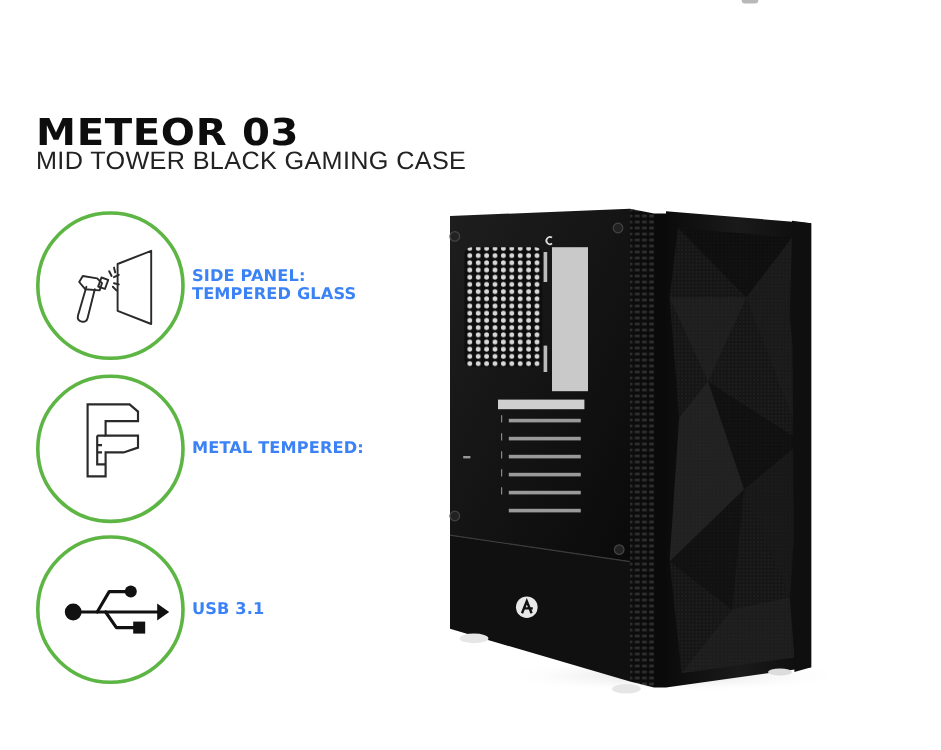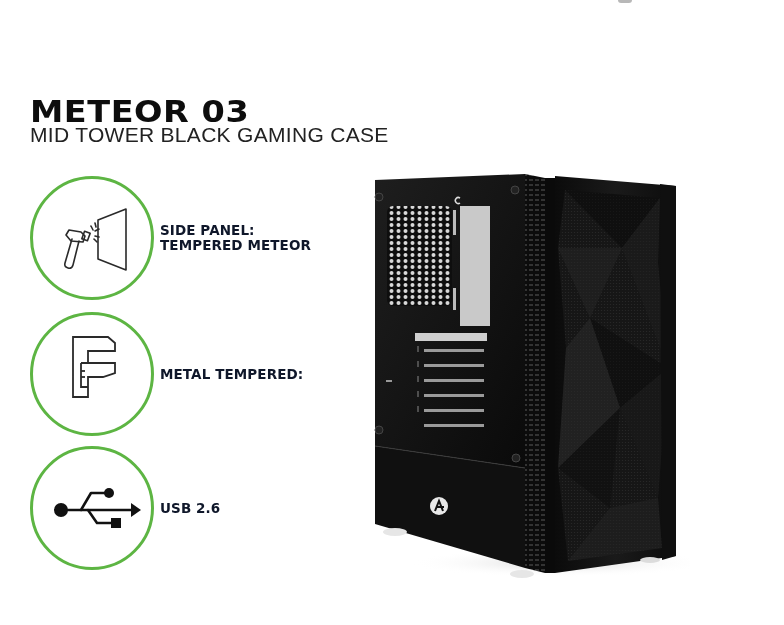--- a/index.html
+++ b/index.html
@@ -20,21 +20,21 @@
 
   .feature { position: absolute; left: 30px; width: 320px; height: 124px; }
   .feature .ring {
     position: absolute; left: 0; top: 0; width: 124px; height: 124px;
     border: 3px solid #5db543; border-radius: 50%; background: #fff;
   }
   .feature .ring svg { position: absolute; left: 0; top: 0; width: 118px; height: 118px; }
   .feature .label {
     position: absolute; left: 130px; top: 50%; transform: translateY(-50%);
     font-family: "DejaVu Sans", sans-serif; font-weight: 700;
-    font-size: 13.5px; line-height: 15px; color: #0f172a; letter-spacing: 0.1px;
+    font-size: 13.5px; line-height: 15px; color: #3b82f6; letter-spacing: 0.1px;
   }
   .f1 { top: 176px; }
   .f2 { top: 312px; }
   .f3 { top: 446px; }
 
   .case-wrap { position: absolute; left: 360px; top: 168px; width: 330px; height: 420px; }
   .case-wrap svg { width: 330px; height: 420px; display: block; }
 
   .top-dot { position: absolute; left: 618px; top: 0; width: 14px; height: 3px; background: #9a9a9a; border-radius: 0 0 7px 7px; opacity: 0.7; }
 </style>
@@ -61,21 +61,21 @@
         <line x1="58" y1="47" x2="60" y2="51"></line>
         <line x1="62" y1="44" x2="63" y2="48"></line>
         <line x1="66" y1="50" x2="62" y2="52"></line>
         <line x1="66" y1="58" x2="62" y2="57"></line>
         <line x1="64" y1="63" x2="61" y2="60"></line>
       </g>
     </svg>
   </div>
   <div class="label">
     <div>SIDE PANEL:</div>
-    <div>TEMPERED METEOR</div>
+    <div>TEMPERED GLASS</div>
   </div>
 </div>
 
 <div class="feature f2">
   <div class="ring">
     <svg viewBox="0 0 118 118">
       <g fill="none" stroke="#2a2a2a" stroke-width="1.8" stroke-linejoin="miter">
         <path d="M40,22 L75,22 L82,28 L82,36 L55,36 L55,48 L82,48 L82,58 L70,62 L55,62 L55,82 L40,82 Z"></path>
         <path d="M48,48 L55,48 M48,48 L48,72 L55,72"></path>
         <line x1="48" y1="56" x2="52" y2="56"></line>
@@ -96,21 +96,21 @@
         <line x1="30" y1="61" x2="100" y2="61" fill="none"></line>
         <polygon points="98,54 108,61 98,68" stroke="none"></polygon>
         <path d="M48,61 L58,44 L72,44" fill="none"></path>
         <circle cx="76" cy="44" r="5" stroke="none"></circle>
         <path d="M55,61 L64,74 L80,74" fill="none"></path>
         <rect x="78" y="69" width="10" height="10" stroke="none"></rect>
       </g>
     </svg>
   </div>
   <div class="label">
-    <div>USB 2.6</div>
+    <div>USB 3.1</div>
   </div>
 </div>
 
 <div class="case-wrap">
   <svg viewBox="0 0 330 420">
     <defs>
       <linearGradient id="glass" x1="0" y1="0" x2="1" y2="1">
         <stop offset="0" stop-color="#1e1e1e"></stop>
         <stop offset="1" stop-color="#0a0a0a"></stop>
       </linearGradient>

